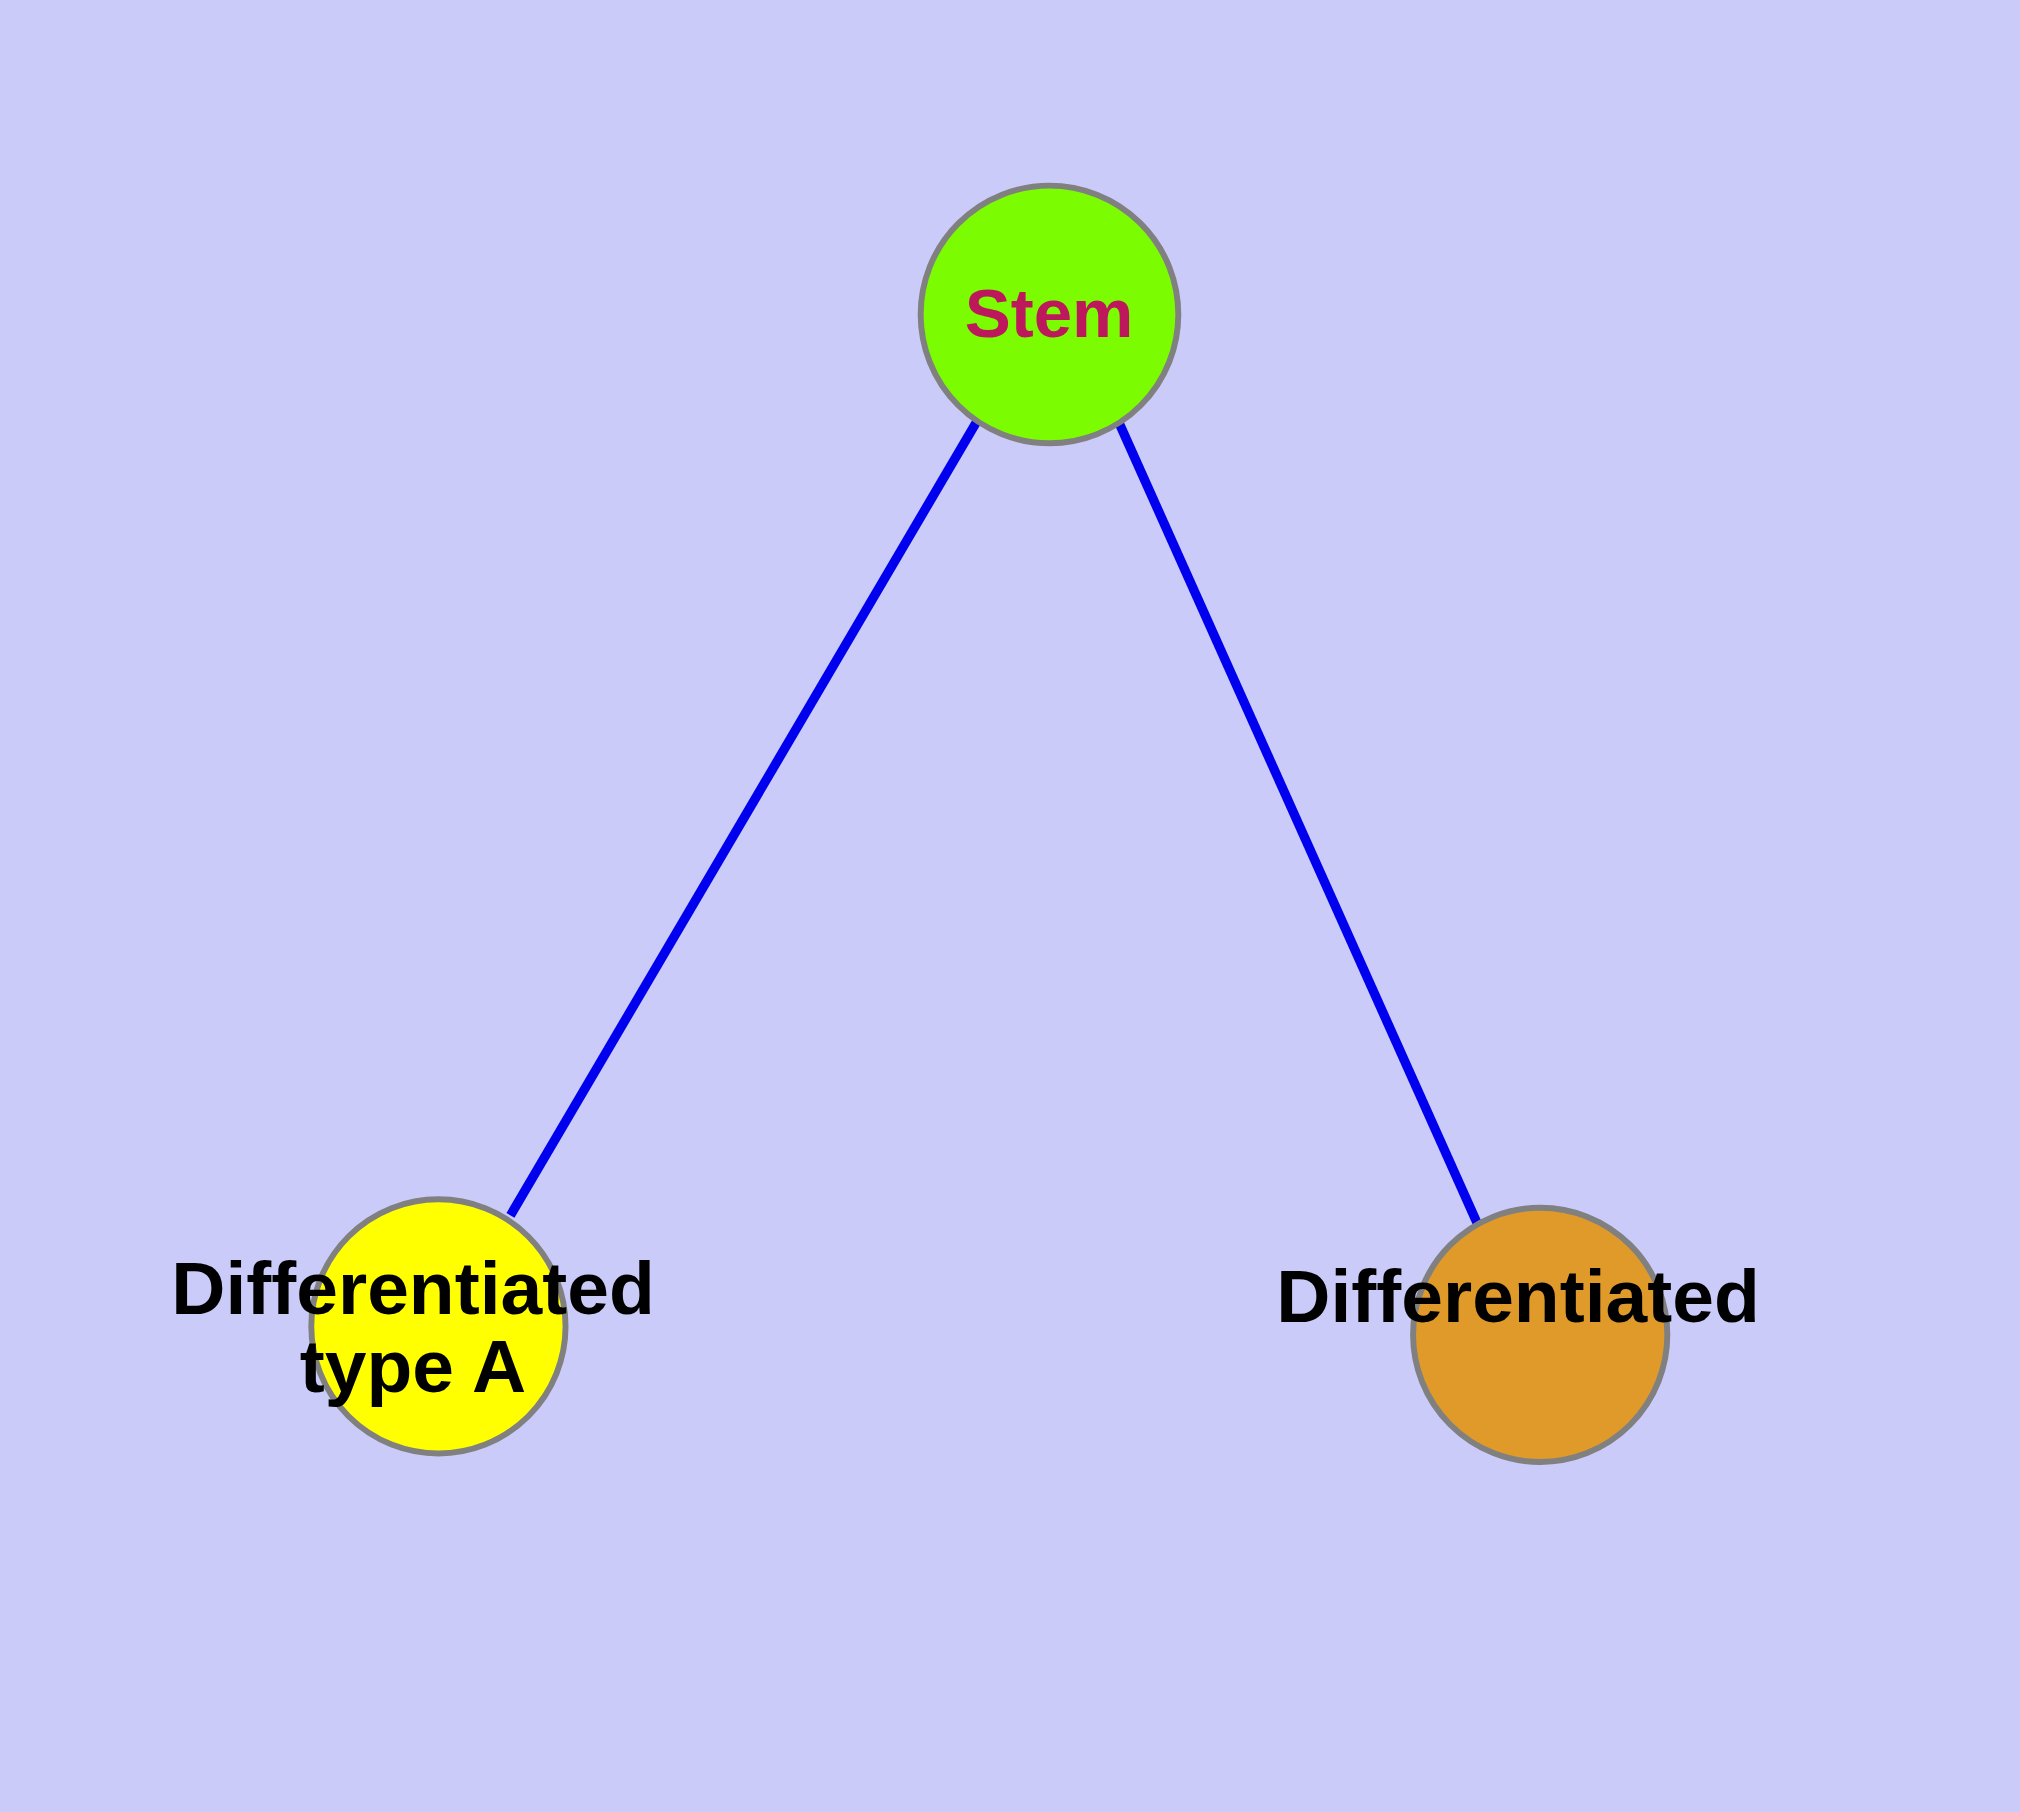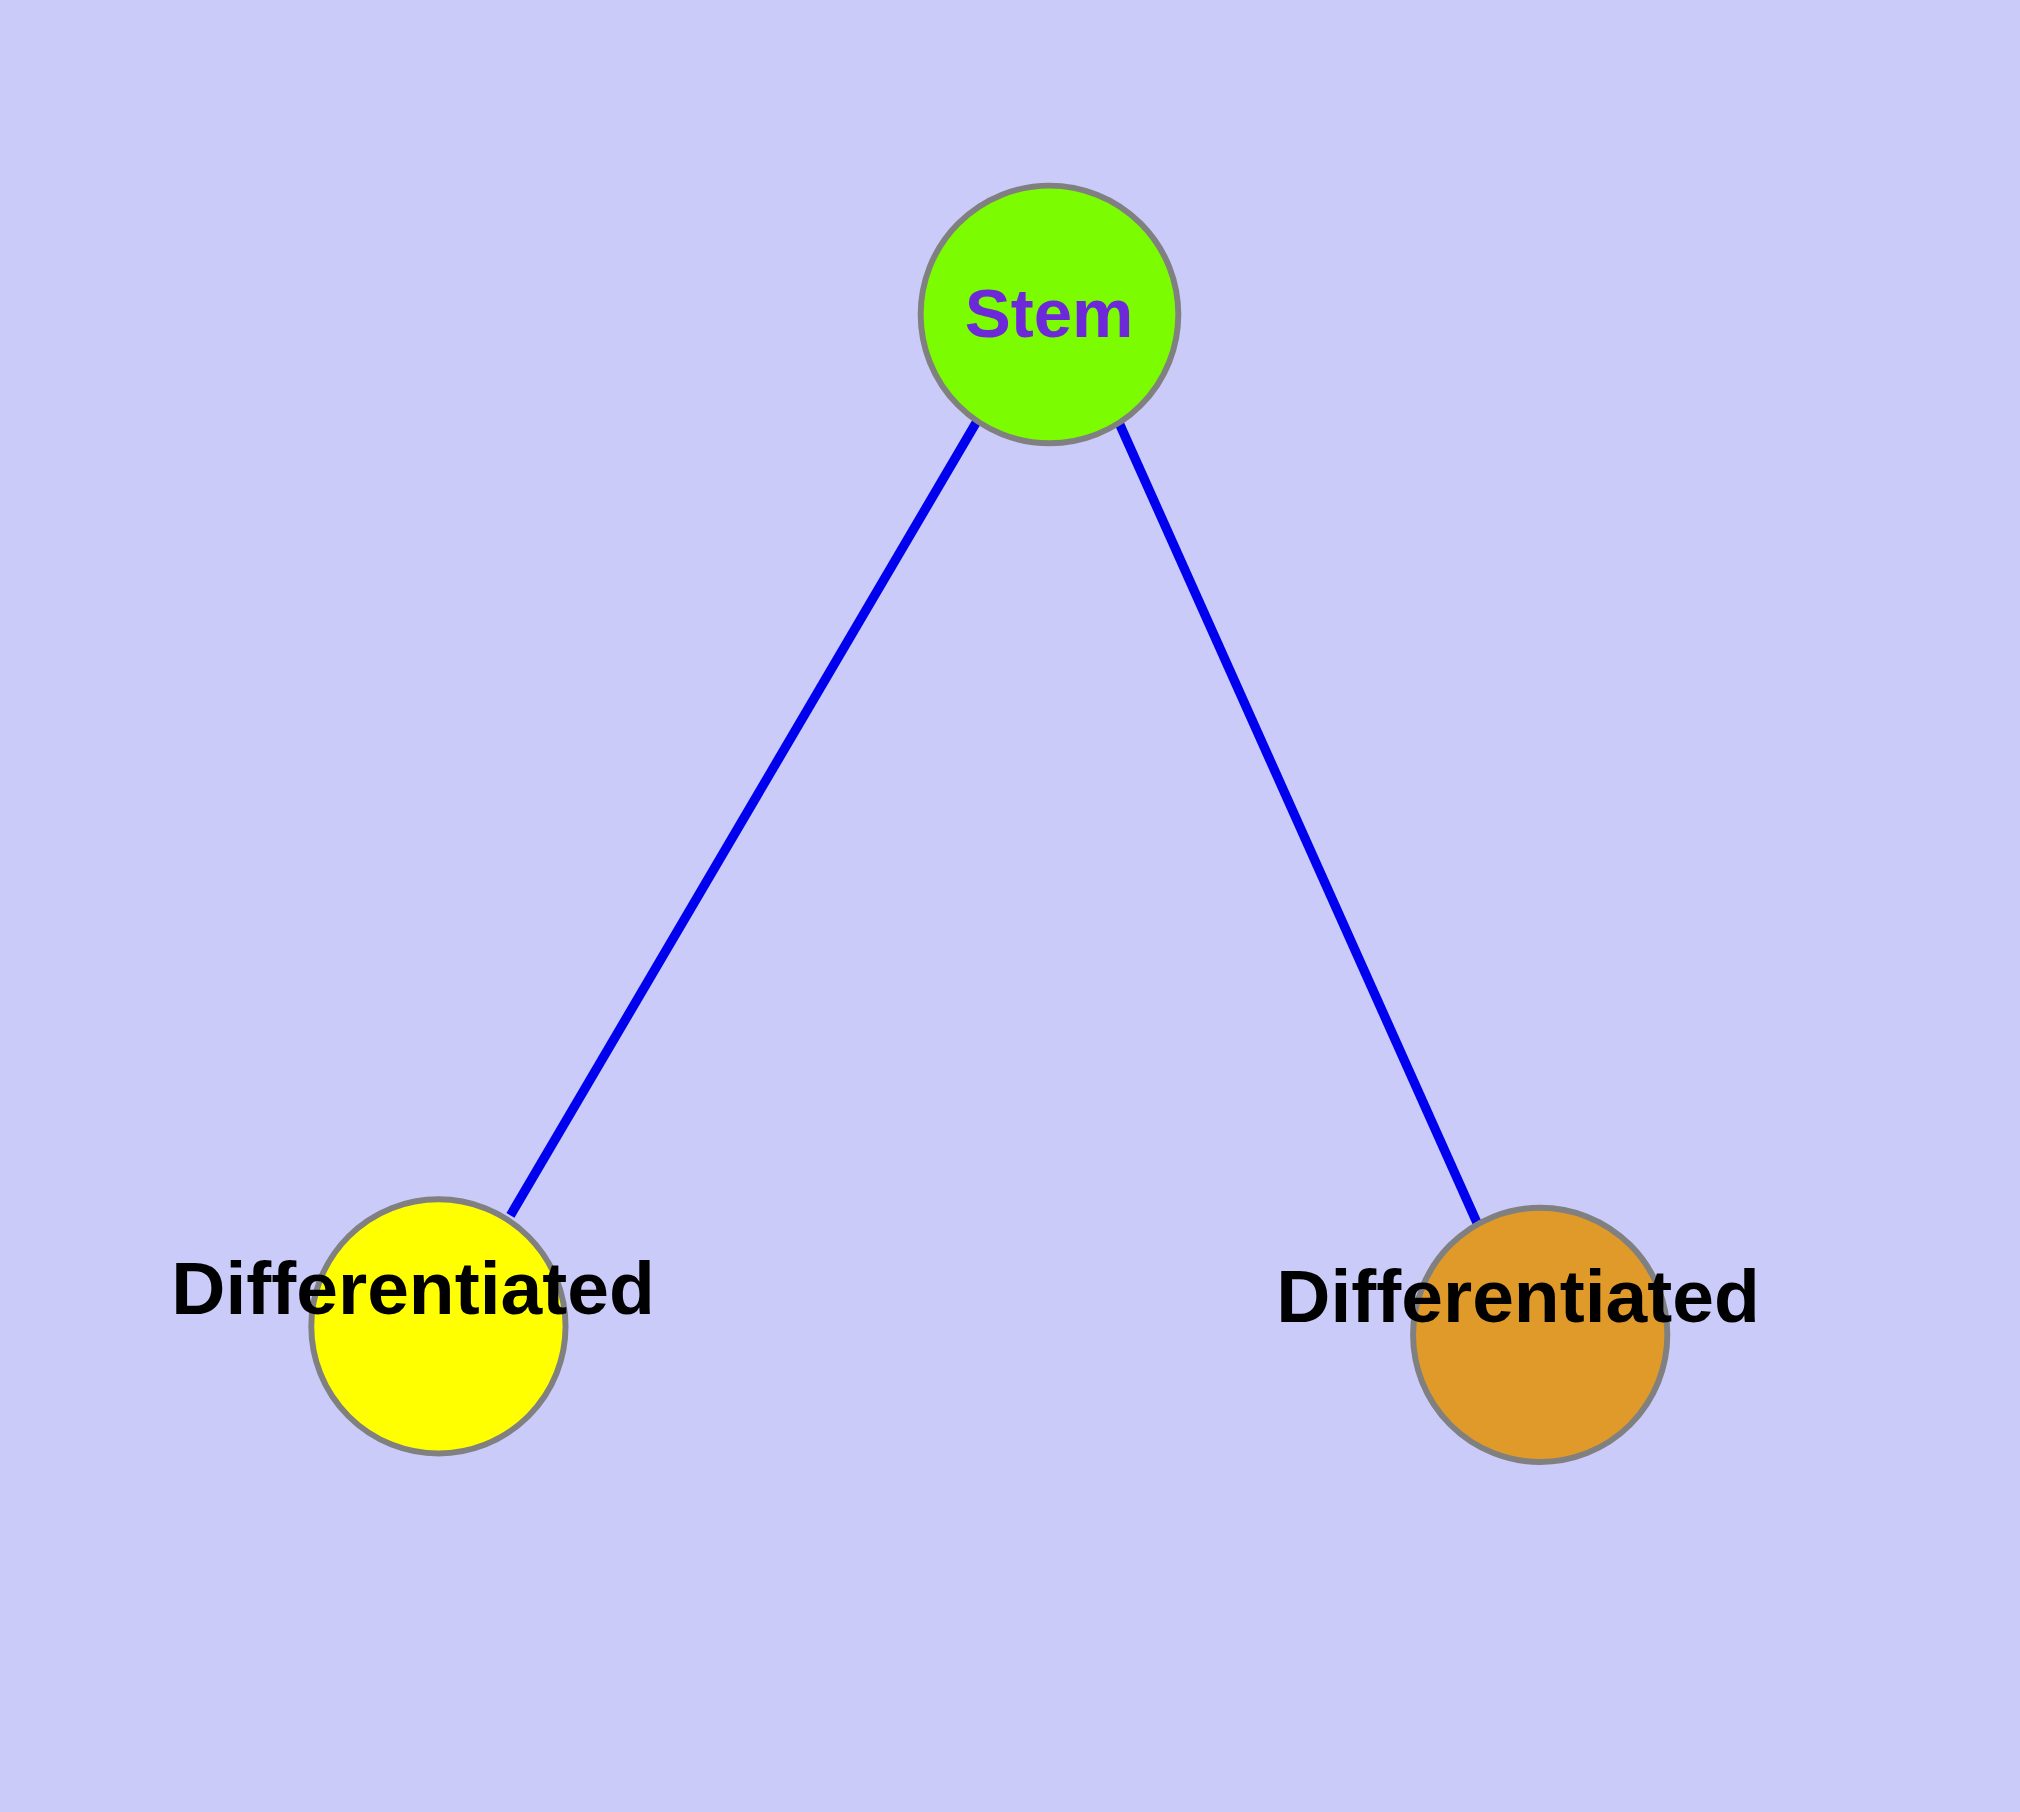--- a/index.html
+++ b/index.html
@@ -68,20 +68,20 @@
       <line x1="1153" y1="496" x2="602" y2="1434" stroke="#0000ee" stroke-width="11" stroke-linecap="butt"></line>
       <line x1="1317" y1="492" x2="1743" y2="1444" stroke="#0000ee" stroke-width="11" stroke-linecap="butt"></line>
     </g>
     <g>
       <circle cx="517" cy="1565" r="150" fill="#ffff00" stroke="#808080" stroke-width="7"></circle>
       <circle cx="1817" cy="1575" r="150" fill="#e09a2a" stroke="#808080" stroke-width="7"></circle>
       <circle cx="1238" cy="371" r="152" fill="#7cfc00" stroke="#808080" stroke-width="7"></circle>
     </g>
   </svg>
 
-  <div class="node-label" id="label-stem" style="left: 710px; top: 278px; color: #6d28d9;">Stem</div>
+  <div class="node-label" id="label-stem" style="left: 710px; top: 278px; color: #be185d;">Stem</div>
 
-  <div class="node-label" id="label-a" style="left: 74px; top: 1249px; color: rgb(0, 0, 0);"><span>Differentiated</span><br></div>
+  <div class="node-label" id="label-a" style="left: 74px; top: 1249px; color: rgb(0, 0, 0);"><span>Differentiated</span><br><span>type A</span></div>
 
   <div class="node-label" id="label-b" style="left: 1179px; top: 1257px; color: rgb(0, 0, 0);"><span>Differentiated</span><br></div>
 
 </div>
 
 
 </body></html>

